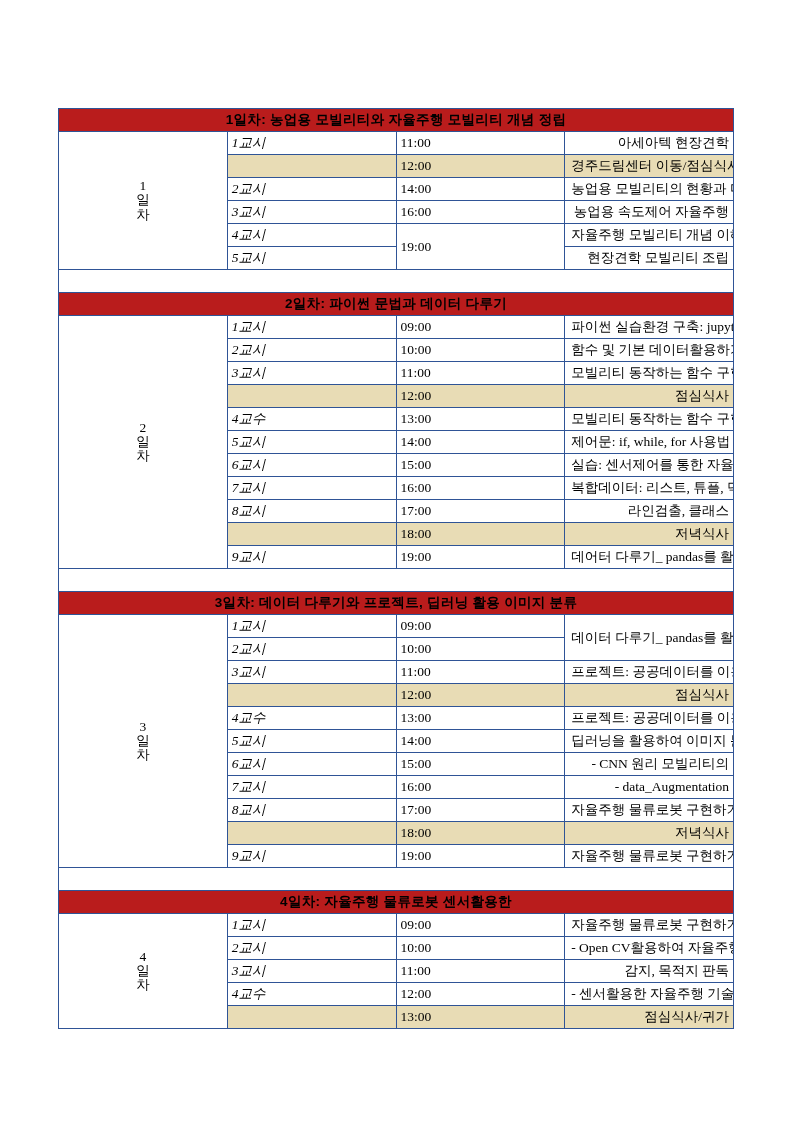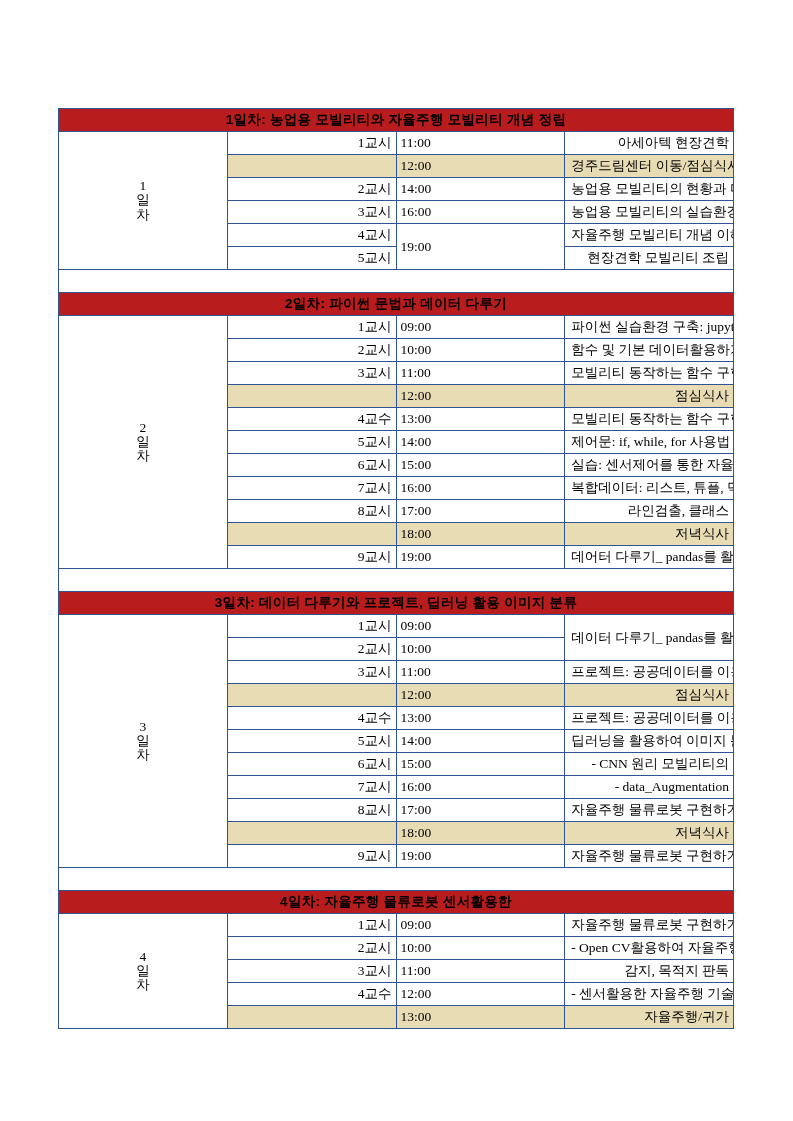--- a/index.html
+++ b/index.html
@@ -66,22 +66,23 @@
     text-align: center;
     font-size: 13px;
     line-height: 1.05;
     padding: 0 !important;
   }
   .daycell span {
     display: block;
   }
   .periodcell {
     width: 42px;
-    text-align: right;
+    text-align: left;
     font-size: 12.5px;
+    font-style: italic;
   }
   .timecell {
     width: 48px;
     font-size: 13.5px;
   }
   .contentcell {
     text-align: right;
     padding-left: 6px !important;
   }
   .meal td {
@@ -123,21 +124,21 @@
           <td class="contentcell">경주드림센터 이동/점심식사</td>
         </tr>
         <tr>
           <td class="periodcell">2교시</td>
           <td class="timecell">14:00</td>
           <td class="contentcell">농업용 모빌리티의 현황과 미래</td>
         </tr>
         <tr>
           <td class="periodcell">3교시</td>
           <td class="timecell">16:00</td>
-          <td class="contentcell">농업용 모빌리티의 실습환경</td>
+          <td class="contentcell">농업용 속도제어 자율주행</td>
         </tr>
         <tr>
           <td class="periodcell">4교시</td>
           <td class="timecell" rowspan="2">19:00</td>
           <td class="contentcell">자율주행 모빌리티 개념 이해하기</td>
         </tr>
         <tr>
           <td class="periodcell">5교시</td>
           <td class="contentcell">현장견학 모빌리티 조립</td>
         </tr>
@@ -299,18 +300,18 @@
           <td class="contentcell">  감지, 목적지 판독</td>
         </tr>
         <tr>
           <td class="periodcell">4교수</td>
           <td class="timecell">12:00</td>
           <td class="contentcell">- 센서활용한 자율주행 기술 구현: 장애물 감지 속도제어</td>
         </tr>
         <tr class="meal">
           <td class="periodcell"></td>
           <td class="timecell">13:00</td>
-          <td class="contentcell">자율주행/귀가</td>
+          <td class="contentcell">점심식사/귀가</td>
         </tr>
       </tbody>
   </table>
 
 </div>
 
 </body></html>

